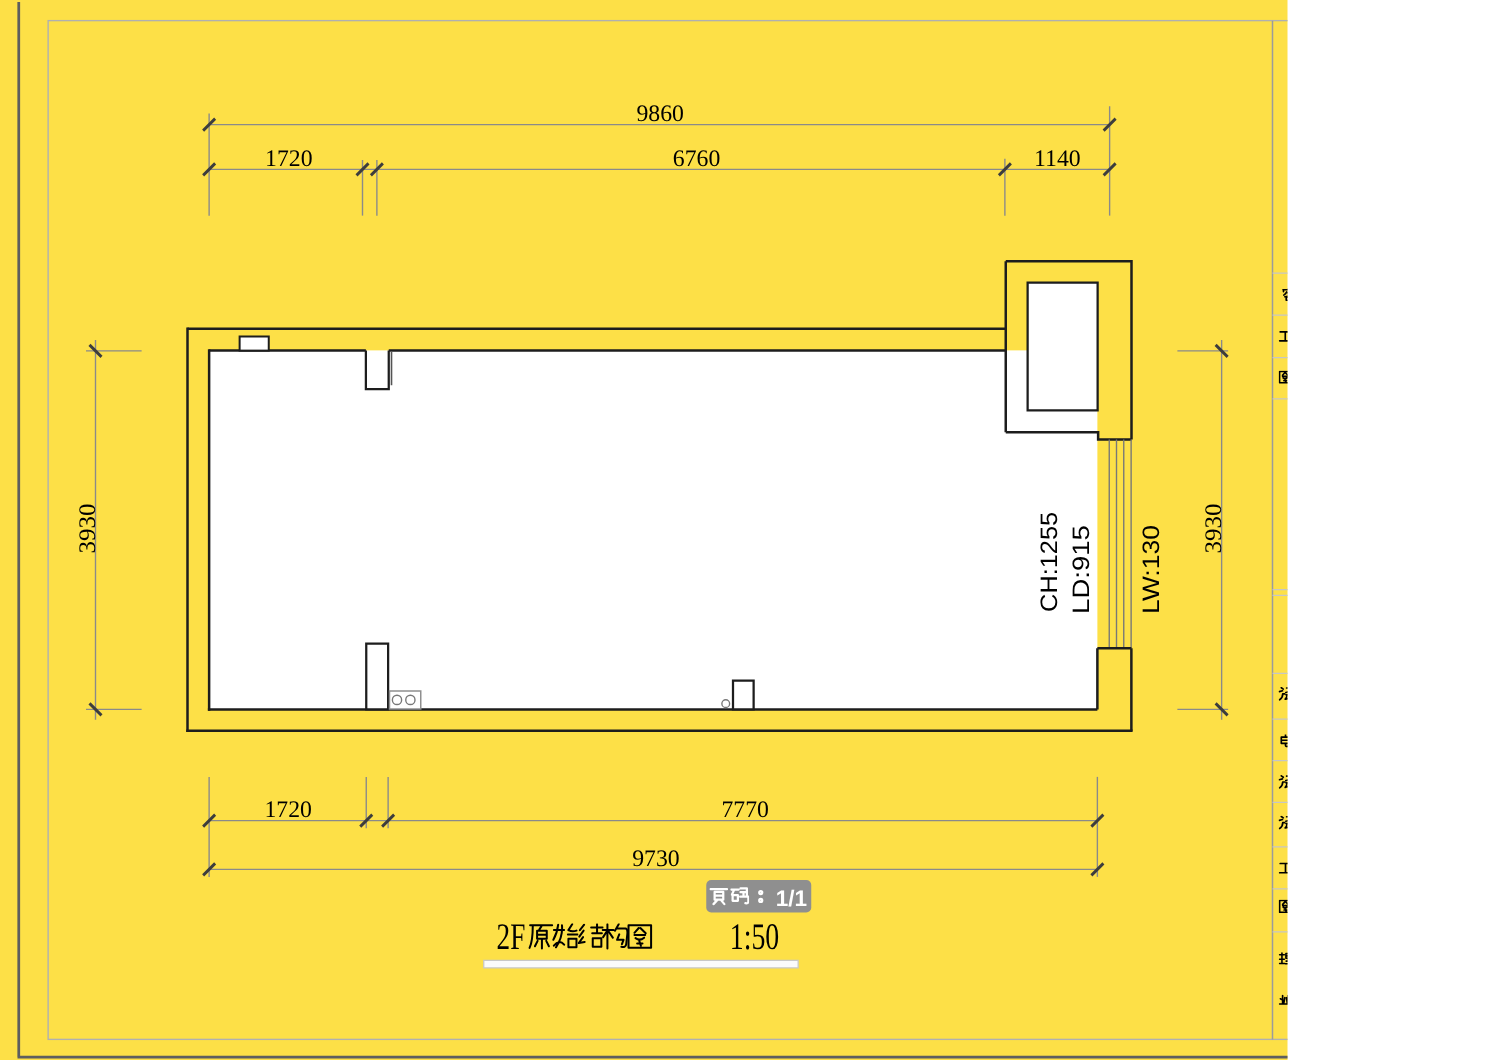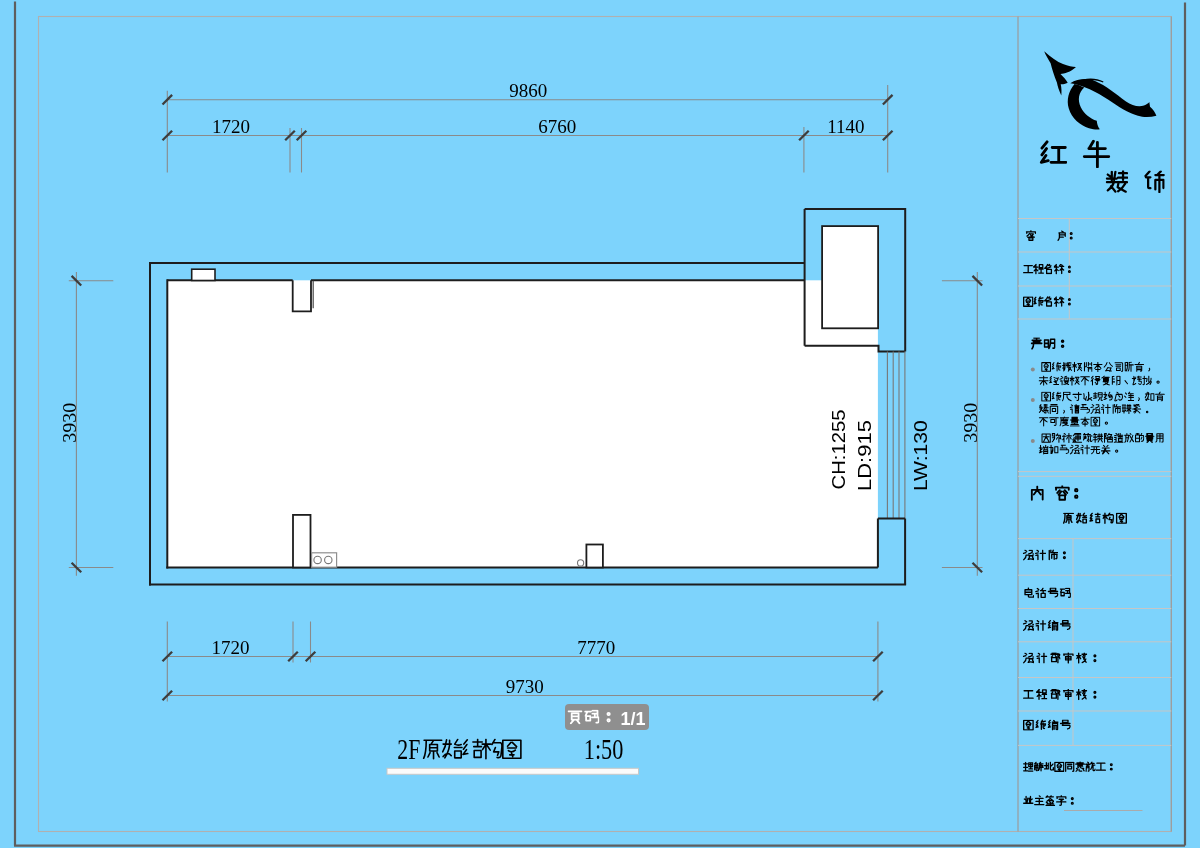--- a/index.html
+++ b/index.html
@@ -1,15 +1,15 @@
 <!DOCTYPE html>
 <html><head><meta charset="utf-8">
 <style>
 html,body{margin:0;padding:0;background:#fff;}
-.page{position:relative;width:1200px;height:848px;background:#7dd3fc;overflow:hidden;font-family:"Liberation Sans",sans-serif;}
+.page{position:relative;width:1030px;height:848px;background:#fde047;overflow:hidden;font-family:"Liberation Sans",sans-serif;}
 svg{display:block;}
 </style></head>
 <body>
 <div class="page">
 <svg width="1200" height="848" viewBox="0 0 1200 848">
 <defs>
 <symbol id="c46" viewBox="0 0 100 100">
           <path d="M50,78 m-7,0 a7,7 0 1,0 14,0 a7,7 0 1,0 -14,0" fill="none" stroke="currentColor" stroke-linecap="round" stroke-linejoin="round"></path>
         </symbol>
 <symbol id="c12289" viewBox="0 0 100 100">

